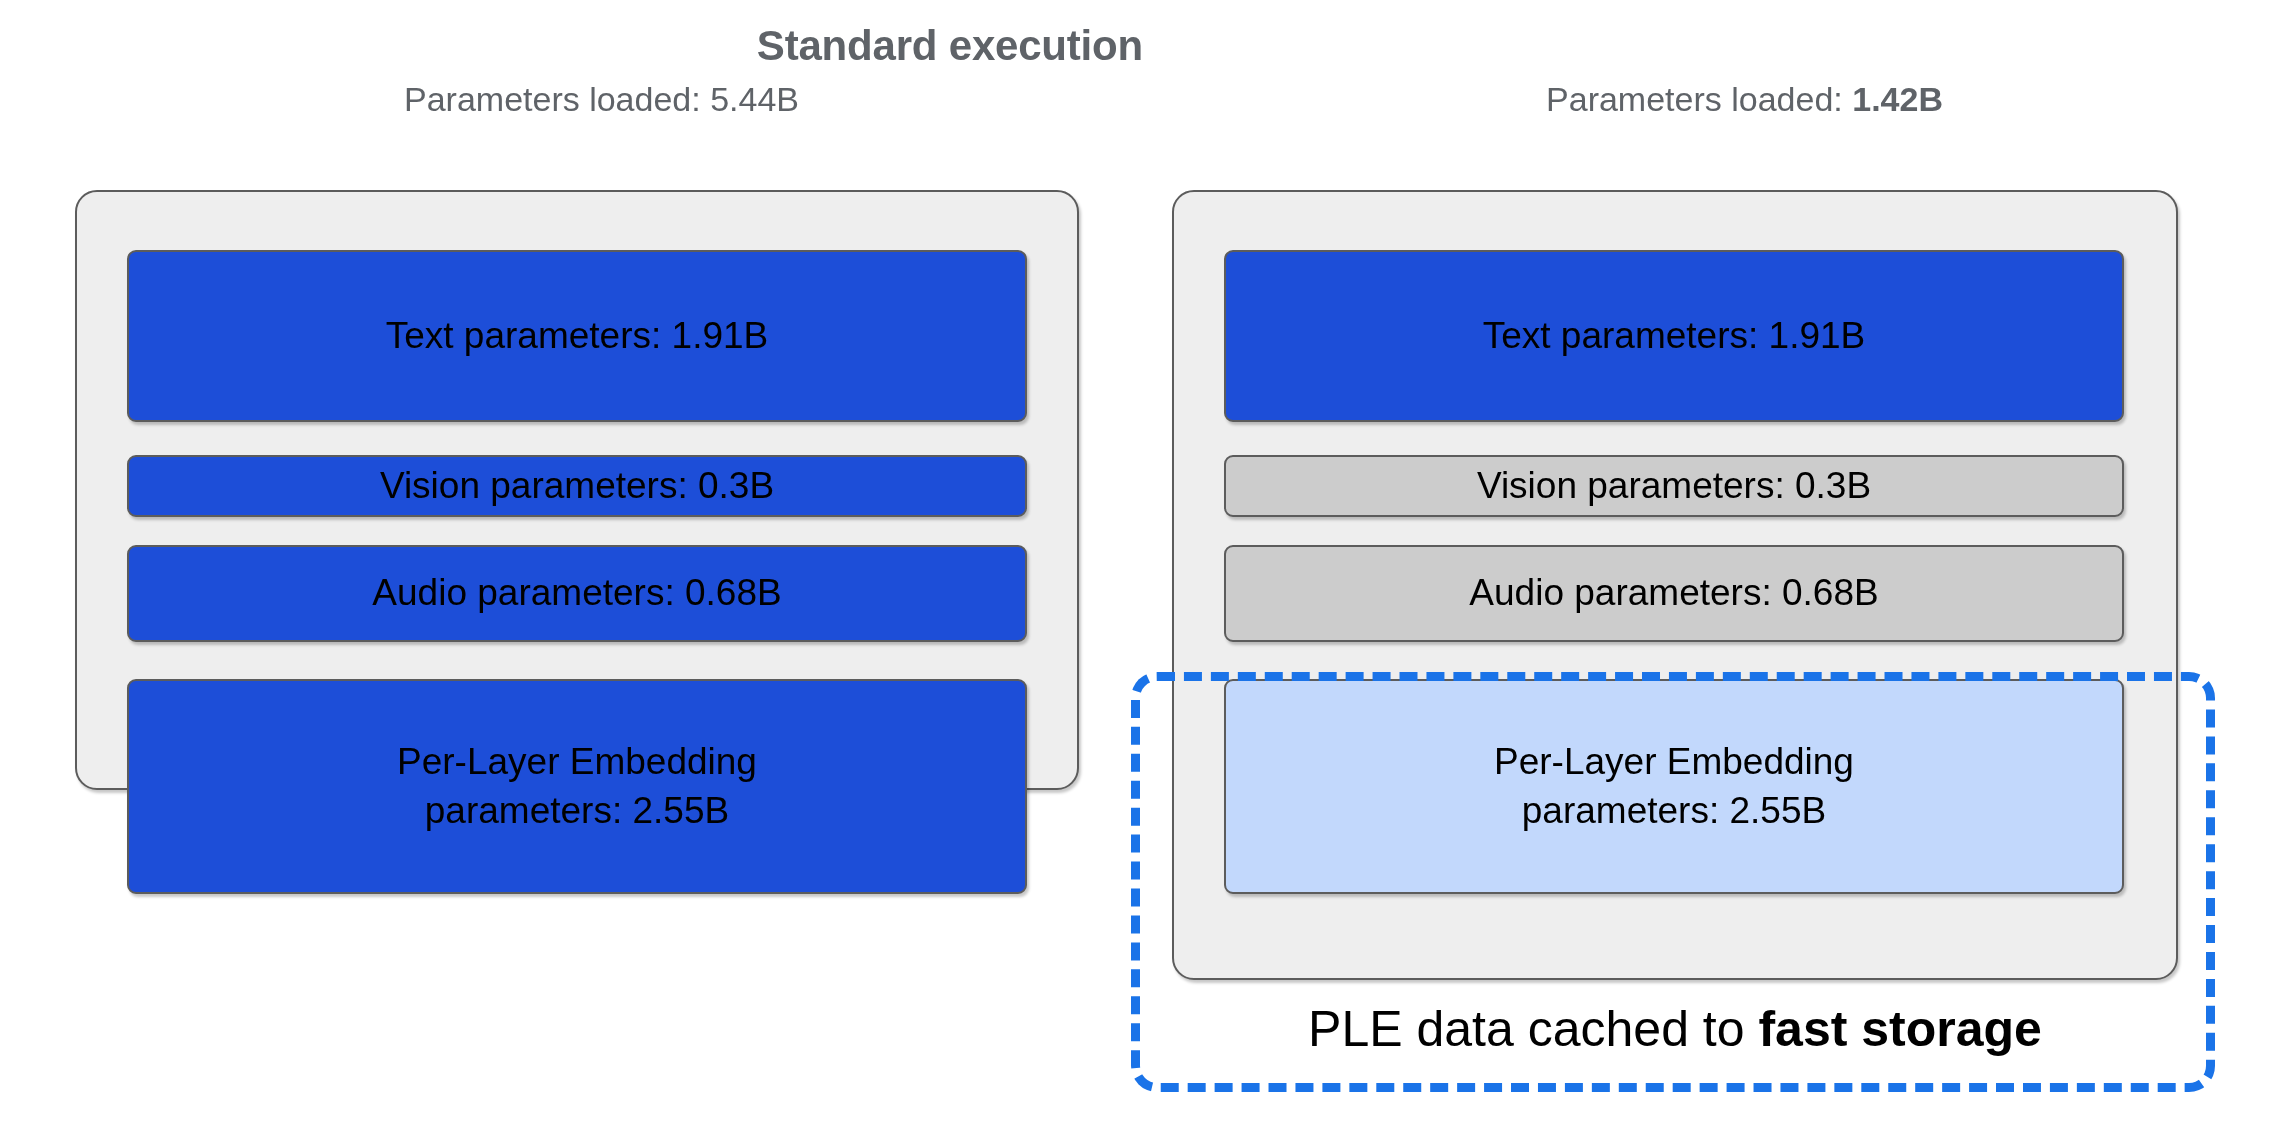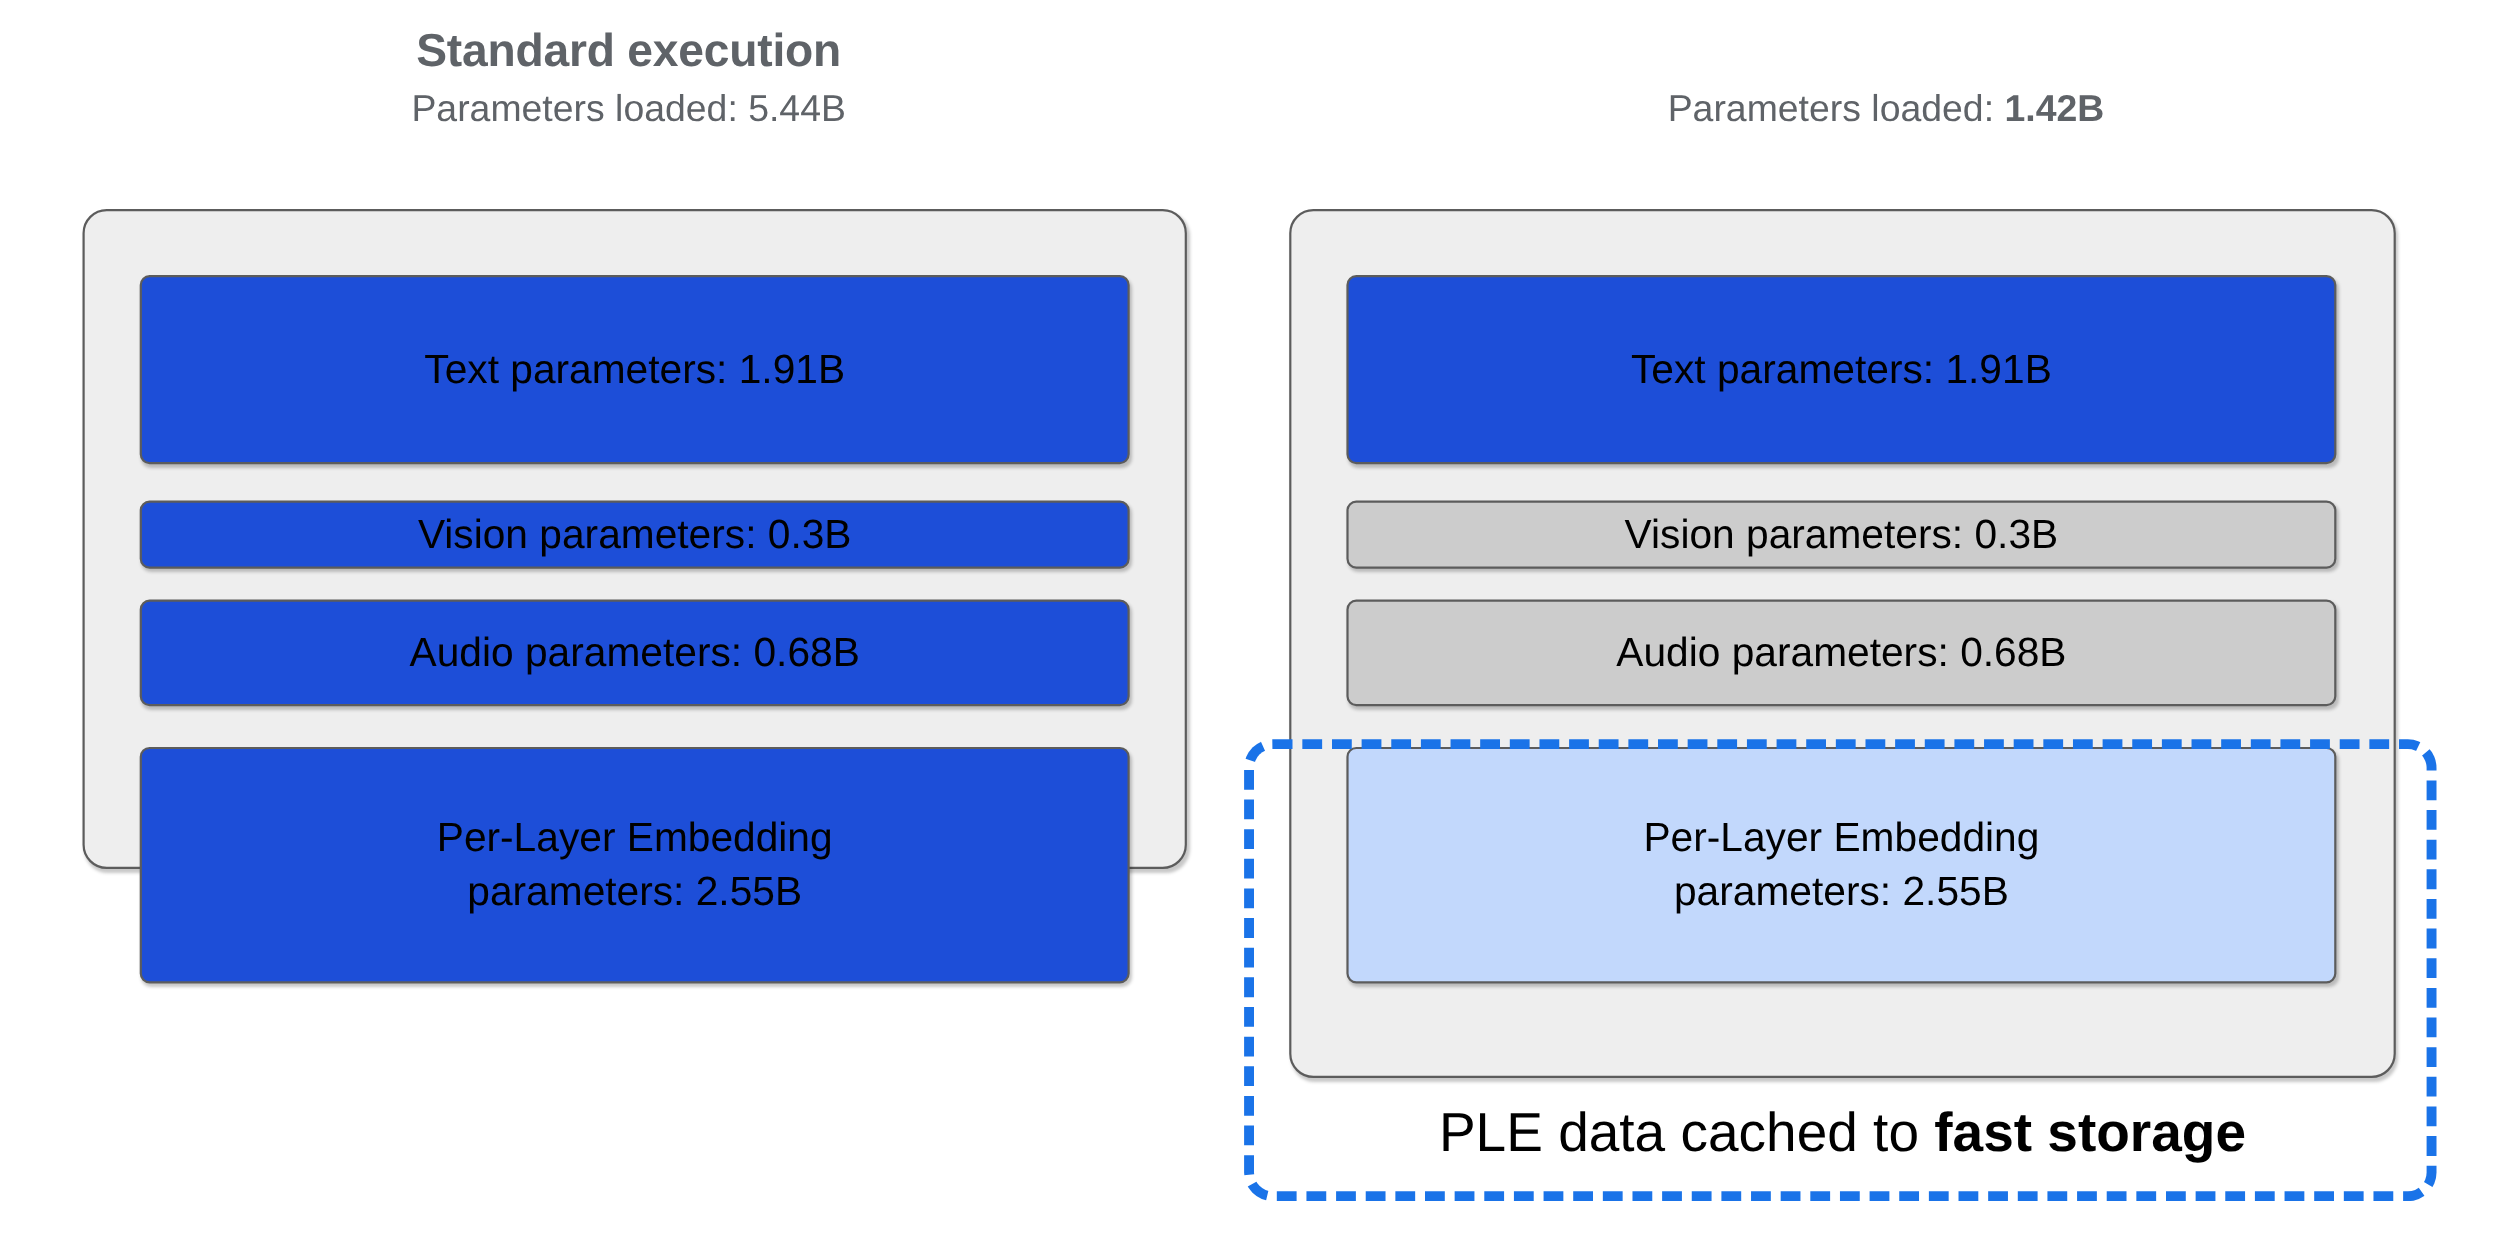--- a/index.html
+++ b/index.html
@@ -6,31 +6,32 @@
   body{
     width:2286px;height:1134px;position:relative;overflow:hidden;
     font-family:"Liberation Sans","DejaVu Sans",sans-serif;
     -webkit-font-smoothing:antialiased;
   }
   .col{position:absolute;top:0;height:1134px;}
   #col-left{left:0;width:1143px;}
   #col-right{left:1143px;width:1143px;}
 
   .col-title{
-    position:absolute;left:0;width:100%;text-align:center;
+    position:absolute;left:0;width:100%;text-align:right;
     font-size:42px;font-weight:bold;color:#5f6368;
     letter-spacing:-0.2px;white-space:nowrap;
   }
   #col-left .col-title{top:22px;}
   #col-right .col-title{top:22px;}
 
   .col-sub{
     position:absolute;left:0;width:100%;text-align:center;
     font-size:34px;font-weight:normal;color:#5f6368;
     white-space:nowrap;
+    padding-left:30px;
   }
   #col-left .col-sub{top:80px;}
   #col-right .col-sub{top:80px;}
   .col-sub b{font-weight:bold;color:#5f6368;}
 
   
   .panel{
     position:absolute;
     background:#eeeeee;
     border:2.5px solid #5c5c5c;

